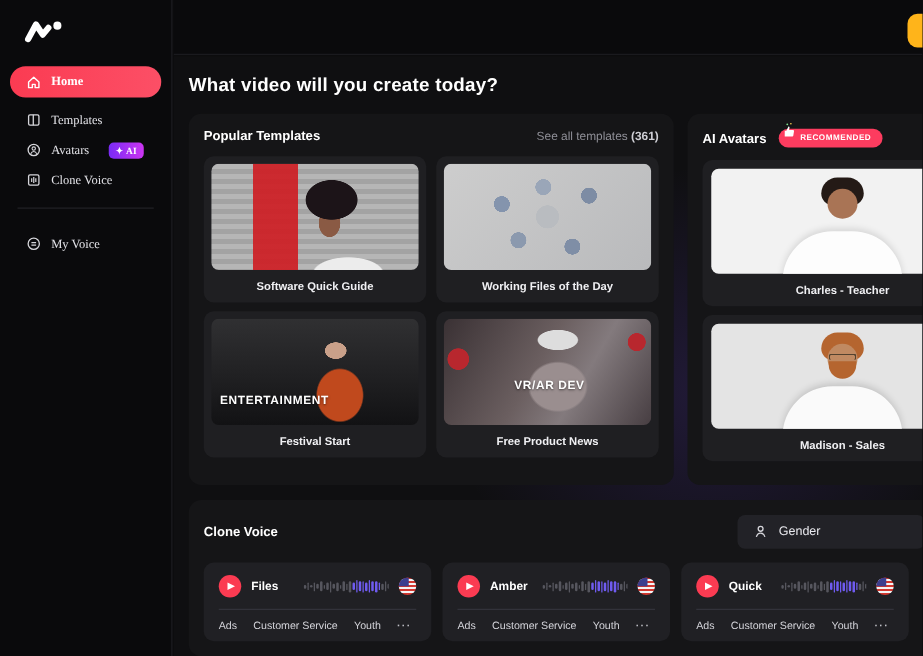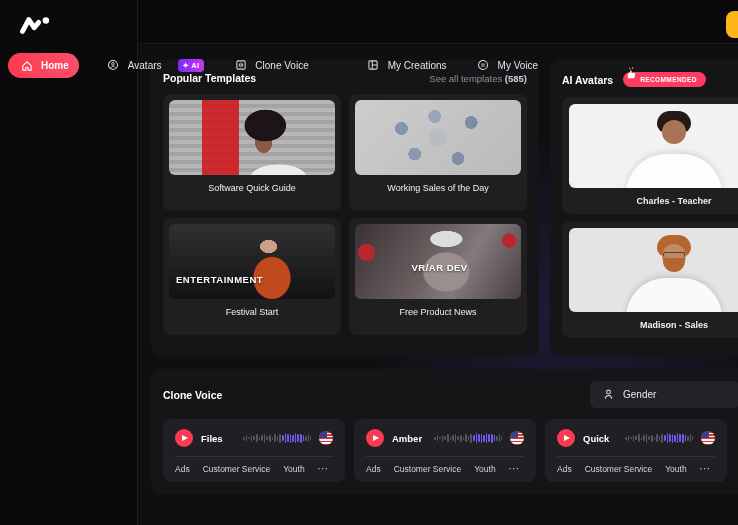--- a/index.html
+++ b/index.html
@@ -6,21 +6,21 @@
   html,body { width:738px; height:525px; }
   body {
     position:relative; overflow:hidden; background:#0c0c0e;
     font-family:"Liberation Sans", sans-serif; color:#e8e8ec;
     -webkit-font-smoothing:antialiased;
   }
   
   .sidebar { position:absolute; left:0; top:0; width:138px; height:525px;
     background:#0a0a0c; border-right:1px solid #1d1d21; z-index:5; }
   .logo { margin:13px 0 0 18px; display:block; width:36px; height:24px; cursor:pointer; }
-  .nav { margin-top:16px; display:flex; flex-direction:row; }
+  .nav { margin-top:16px; display:flex; flex-direction:column;font-family:Liberation Serif, serif; }
   .nav-item { display:flex; align-items:center; gap:8px; height:24px; padding:0 10px 0 20px;
     font-size:10px; color:#e3e3e8; cursor:pointer; white-space:nowrap; }
   .nav-item .ic { width:13px; height:13px; display:flex; align-items:center; justify-content:center; flex:none; }
   .nav-item.active { margin:0 8px 0 8px; padding:0 10px 0 12px; height:25px; border-radius:13px;
     background:linear-gradient(90deg, var(--accent-red,#fb3b52), #fc4f66); color:#fff; font-weight:bold; }
   .nav-gap { height:6px; }
   .nav-divider { border-top:1px solid #202024; margin:10px 14px 10px 14px; }
   .ai-badge { margin-left:8px; font-size:7.5px; font-weight:bold; color:#fff;
     background:linear-gradient(90deg, var(--ai-badge-start,#7a2bf5), var(--ai-badge-end,#cb35f2));
     border-radius:4px; padding:2px 5px; letter-spacing:.3px; }
@@ -38,25 +38,25 @@
   .panels-row { display:flex; gap:11px; margin-right:-60px; align-items:stretch; }
   .panel { background:#151517; border-radius:10px; padding:12px; }
   .panel-head { display:flex; align-items:center; justify-content:space-between; margin-bottom:10px; }
   .panel-title { font-size:10.5px; font-weight:bold; color:#fff; }
   .see-all { font-size:9.5px; color:#8f8f97; cursor:pointer; }
   .see-all b { color:#cfcfd5; font-weight:bold; }
   
   .tpl-panel { width:388px; flex:none; }
   .tpl-grid { display:grid; grid-template-columns:1fr 1fr; gap:7px 8px; }
   .tpl-card { background:#1f1f22; border-radius:8px; padding:6px 6px 0; height:117px; cursor:pointer; }
-  .thumb { position:relative; height:75px; border-radius:6px; overflow:hidden; }
+  .thumb { position:relative; height:85px; border-radius:6px; overflow:hidden; }
   .thumb .ov { position:absolute; left:7px; bottom:22px; color:#fff; font-weight:bold;
     font-size:10px; letter-spacing:.5px; text-shadow:0 1px 2px rgba(0,0,0,.6); }
   .tpl-label { height:25px; display:flex; align-items:center; justify-content:center;
-    font-size:9px; font-weight:normal; color:#f0f0f3; }
+    font-size:9px; font-weight:bold; color:#f0f0f3; }
   .thumb-1 { background:
       radial-gradient(ellipse 34px 26px at 58% 34%, #1c1418 60%, rgba(28,20,24,0) 62%),
       radial-gradient(ellipse 14px 18px at 57% 56%, #8a5a44 60%, rgba(138,90,68,0) 63%),
       radial-gradient(ellipse 46px 22px at 66% 104%, #ececec 60%, rgba(236,236,236,0) 63%),
       linear-gradient(90deg, rgba(0,0,0,0) 0 20%, rgba(206,30,36,.92) 20% 42%, rgba(0,0,0,0) 42%),
       repeating-linear-gradient(180deg, #b6b6b6 0 4px, #a3a3a3 4px 8px); }
   .thumb-2 { background:
       radial-gradient(circle 9px at 28% 38%, #8494ad 70%, rgba(0,0,0,0) 72%),
       radial-gradient(circle 9px at 48% 22%, #9aa6b8 70%, rgba(0,0,0,0) 72%),
       radial-gradient(circle 9px at 70% 30%, #7d8ca4 70%, rgba(0,0,0,0) 72%),
@@ -139,88 +139,88 @@
         <svg width="12" height="12" viewBox="0 0 16 16">
             <path d="M2.5 7.5 8 2.5l5.5 5v6h-4v-3.5h-3V13.5h-4z" fill="none" stroke="#fff" stroke-width="1.5" stroke-linejoin="round"></path>
           </svg>
       </span>
       <span>Home</span>
     </div>
     <div class="nav-gap"></div>
     <div class="nav-item">
       <span class="ic">
         <svg width="12" height="12" viewBox="0 0 16 16">
+            <rect x="2.5" y="2.5" width="11" height="11" rx="1.5" fill="none" stroke="#d5d5da" stroke-width="1.4"></rect>
+            <line x1="7.5" y1="2.5" x2="7.5" y2="13.5" stroke="#d5d5da" stroke-width="1.4"></line>
+          </svg>
+      </span>
+      <span>Templates</span>
+    </div>
+    <div class="nav-item">
+      <span class="ic">
+        <svg width="12" height="12" viewBox="0 0 16 16">
             <circle cx="8" cy="8" r="6" fill="none" stroke="#d5d5da" stroke-width="1.4"></circle>
             <circle cx="8" cy="6.5" r="1.8" fill="none" stroke="#d5d5da" stroke-width="1.2"></circle>
             <path d="M4.8 12.2c.6-1.8 1.8-2.6 3.2-2.6s2.6.8 3.2 2.6" fill="none" stroke="#d5d5da" stroke-width="1.2"></path>
           </svg>
       </span>
       <span>Avatars</span>
       <span class="ai-badge">✦ AI</span>
     </div>
     <div class="nav-item">
       <span class="ic">
         <svg width="12" height="12" viewBox="0 0 16 16">
             <rect x="2.5" y="2.5" width="11" height="11" rx="1.5" fill="none" stroke="#d5d5da" stroke-width="1.4"></rect>
             <line x1="5.8" y1="6" x2="5.8" y2="10" stroke="#d5d5da" stroke-width="1.3"></line>
             <line x1="8" y1="4.8" x2="8" y2="11.2" stroke="#d5d5da" stroke-width="1.3"></line>
             <line x1="10.2" y1="6" x2="10.2" y2="10" stroke="#d5d5da" stroke-width="1.3"></line>
           </svg>
       </span>
       <span>Clone Voice</span>
     </div>
     <div class="nav-divider"></div>
-    <div class="nav-item">
-      <span class="ic">
-        <svg width="12" height="12" viewBox="0 0 16 16">
-            <rect x="2.5" y="2.5" width="11" height="11" rx="1.5" fill="none" stroke="#d5d5da" stroke-width="1.4"></rect>
-            <line x1="7" y1="2.5" x2="7" y2="13.5" stroke="#d5d5da" stroke-width="1.4"></line>
-            <line x1="7" y1="8" x2="13.5" y2="8" stroke="#d5d5da" stroke-width="1.4"></line>
-          </svg>
-      </span>
-      <span>My Creations</span>
-    </div>
     <div class="nav-gap"></div>
     <div class="nav-item">
       <span class="ic">
         <svg width="12" height="12" viewBox="0 0 16 16">
             <circle cx="8" cy="8" r="6" fill="none" stroke="#d5d5da" stroke-width="1.4"></circle>
             <line x1="5.5" y1="6.8" x2="10.5" y2="6.8" stroke="#d5d5da" stroke-width="1.2"></line>
             <line x1="5.5" y1="9.4" x2="10.5" y2="9.4" stroke="#d5d5da" stroke-width="1.2"></line>
           </svg>
       </span>
       <span>My Voice</span>
     </div>
   </nav>
 </aside>
 
 <header class="topbar">
   <button class="cta-btn"></button>
 </header>
 
 <main class="main">
+  <h1 class="page-title">What video will you create today?</h1>
 
   <div class="panels-row">
 
     <section class="panel tpl-panel">
       <div class="panel-head">
         <span class="panel-title">Popular Templates</span>
         <span class="see-all">
           <span>See all templates</span>
-          <b>(585)</b>
+          <b>(361)</b>
         </span>
       </div>
       <div class="tpl-grid">
         <div class="tpl-card">
           <div class="thumb thumb-1"></div>
           <div class="tpl-label">Software Quick Guide</div>
         </div>
         <div class="tpl-card">
           <div class="thumb thumb-2"></div>
-          <div class="tpl-label">Working Sales of the Day</div>
+          <div class="tpl-label">Working Files of the Day</div>
         </div>
         <div class="tpl-card">
           <div class="thumb thumb-3">
             <span class="ov">ENTERTAINMENT</span>
           </div>
           <div class="tpl-label">Festival Start</div>
         </div>
         <div class="tpl-card">
           <div class="thumb thumb-4">
             <span class="ov">VR/AR DEV</span>

